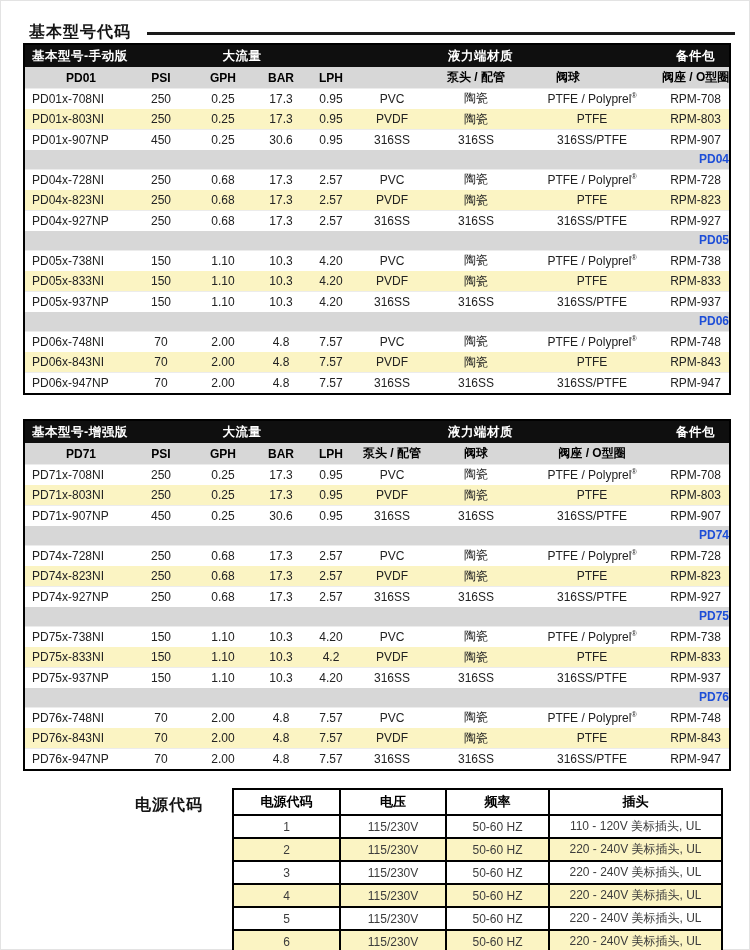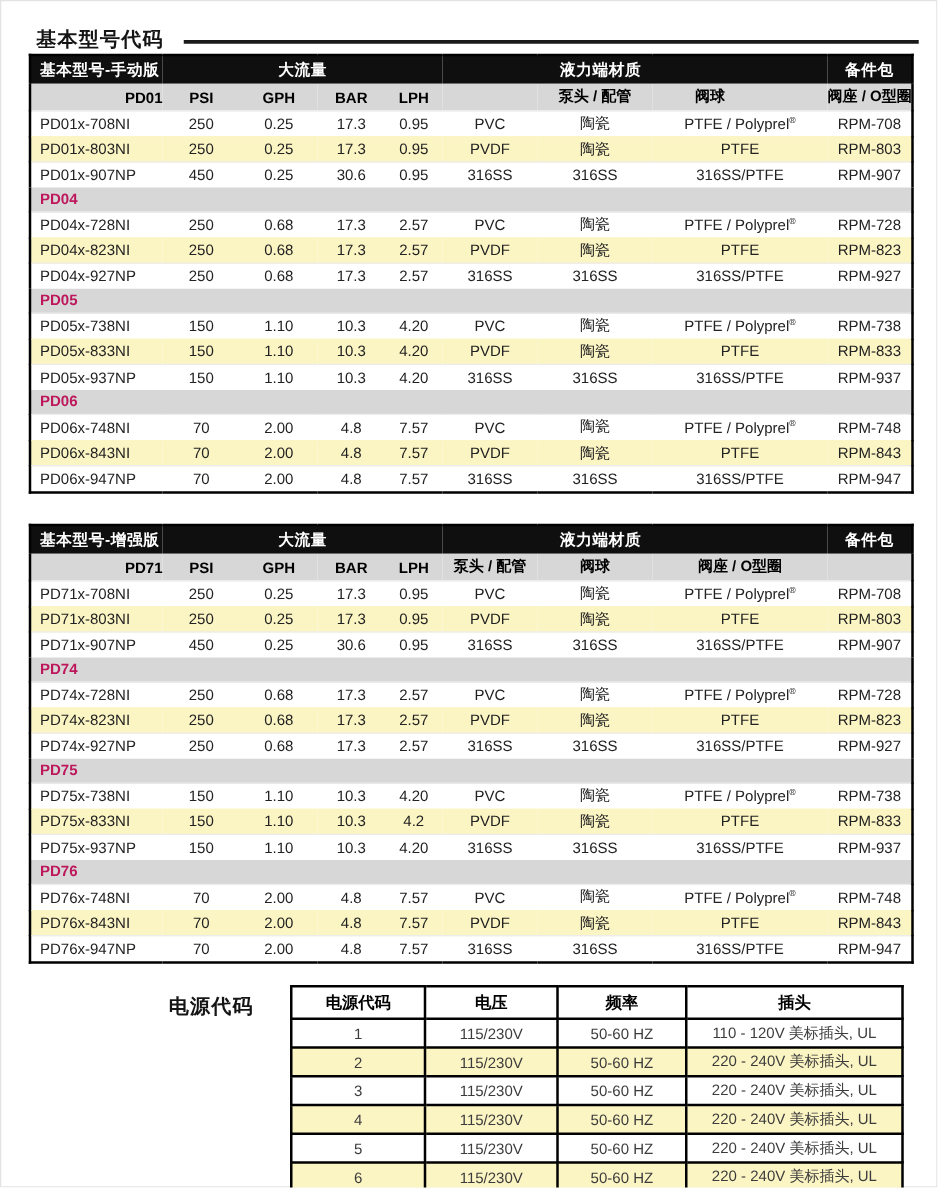--- a/index.html
+++ b/index.html
@@ -27,30 +27,30 @@
   }
   tr.ghead th{
     background:var(--header-bg,#0f0f0f);color:var(--header-text,#ffffff);
     font-size:12.5px;font-weight:bold;height:22px;letter-spacing:0.5px;
   }
   tr.ghead th.left{text-align:left;padding-left:7px;margin-left:40px;}
   tr.ghead th.mat{padding-right:55px;margin-top:28px;}
   tr.subhead th{
     background:var(--section-bg,#d7d7d7);color:#000;font-size:12px;font-weight:bold;height:21px;
   }
-  tr.subhead th.left{text-align:right;padding-left:7px;}
+  tr.subhead th.left{text-align:center;padding-left:7px;}
   
   tr.subhead.shift th.c8{padding-right:48px;}
   tr.subhead.shift th.c9{text-align:right;padding-right:3px;}
   table.spec tr.data td{font-size:12px;color:#222;height:19.5px;border-top:1px solid #ececec;}
   table.spec tr.data td.left{text-align:left;padding-left:7px;margin-top:16px;}
   table.spec tr.hl td{background:var(--hl,#fbf4c3);border-top:1px solid var(--hl,#fbf4c3);}
   table.spec tr.section td{
-    background:var(--section-bg,#d7d7d7);font-size:12px;font-weight:bold;color:#be185d;
-    height:19.5px;text-align:left;padding-left:7px;border-top:none;
+    background:var(--section-bg,#d7d7d7);font-size:12px;font-weight:bold;color:#1d4ed8;
+    height:19.5px;text-align:right;padding-left:7px;border-top:none;
   }
   table.spec sup{font-size:7px;vertical-align:super;line-height:0;}
 
   
   .power{position:absolute;left:0;top:786px;width:614px;height:160px;}
   .power-label{position:absolute;left:134px;top:8px;font-size:16px;font-weight:bold;color:#151515;letter-spacing:1px;}
   table.ptable{
     position:absolute;left:231px;top:1px;width:489px;border-collapse:collapse;table-layout:fixed;
     border:2px solid #000;
   }

